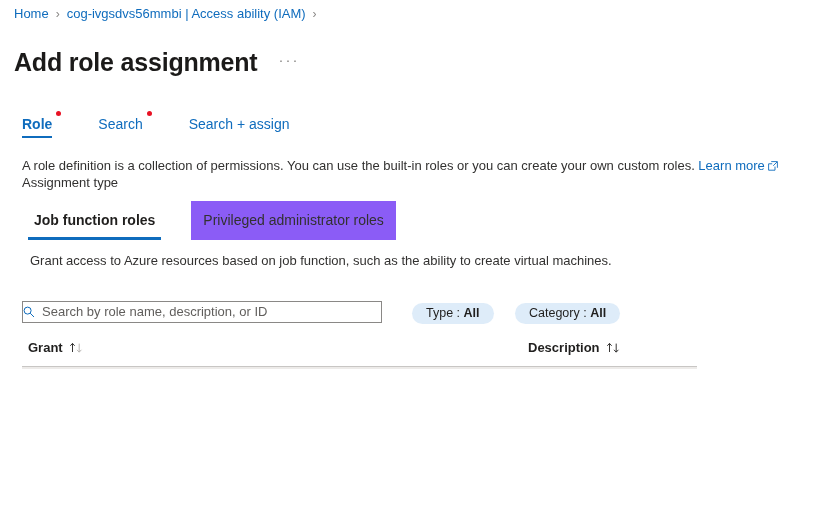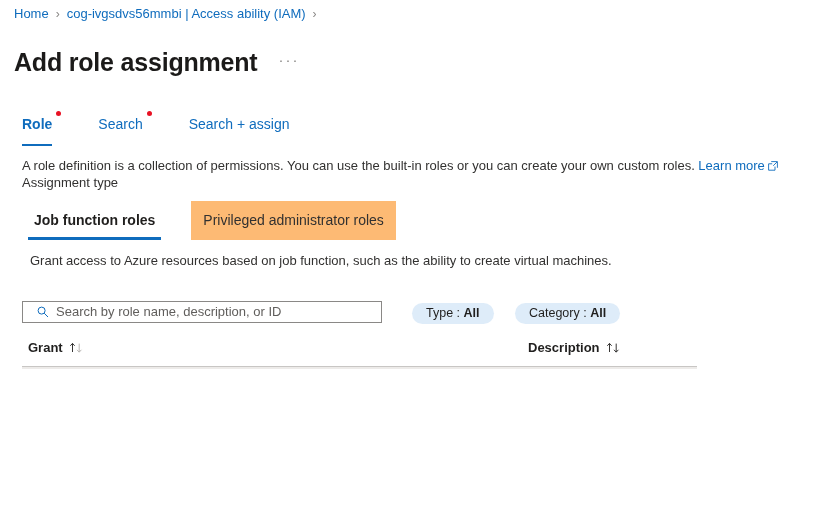--- a/index.html
+++ b/index.html
@@ -78,21 +78,21 @@
     top: 114px;
     display: flex;
     align-items: flex-start;
   }
   .tab {
     position: relative;
     font-size: 14px;
     line-height: 20px;
     color: #0f6cbd;
     cursor: pointer;
-    padding: 0 0 12px 0;
+    padding: 0 0 4px 0;
     margin-right: 46px;
     white-space: nowrap;
   }
   .tab.selected {
     font-weight: bold;
   }
   .tab.selected::after {
     content: "";
     position: absolute;
     left: 0;
@@ -149,21 +149,21 @@
     align-items: stretch;
     gap: 24px;
   }
   .pivot-item {
     position: relative;
     padding: 9px 12px 10px 12px;
     font-size: 14px;
     line-height: 20px;
     color: #323130;
     cursor: pointer;
-    background: #fdba74;
+    background: #8b5cf6;
     white-space: nowrap;
   }
   .pivot-item.selected {
     background: #ffffff;
     font-weight: bold;
     color: #201f1e;
   }
   .pivot-item.selected::after {
     content: "";
     position: absolute;
@@ -188,21 +188,21 @@
   .search-box {
     position: absolute;
     left: 22px;
     top: 301px;
     width: 360px;
     height: 22px;
     border: 1px solid #8a8886;
     background: #ffffff;
     display: flex;
     align-items: center;
-    padding: 0 14px;
+    padding: 0 0;
     box-sizing: border-box;
   }
   .search-box .search-icon {
     flex: 0 0 auto;
     margin-right: 7px;
     display: flex;
     align-items: center;
   }
   .search-box input {
     flex: 1 1 auto;

